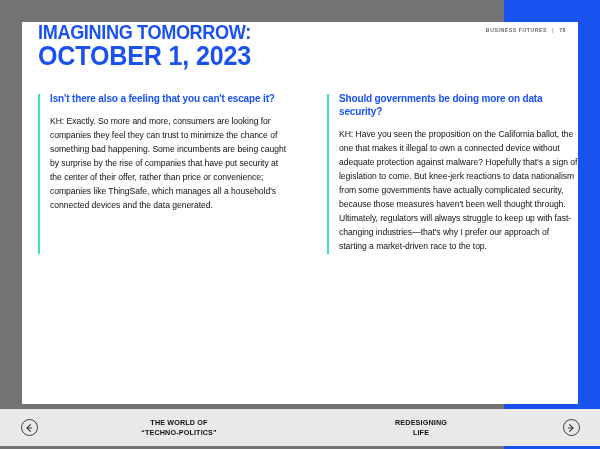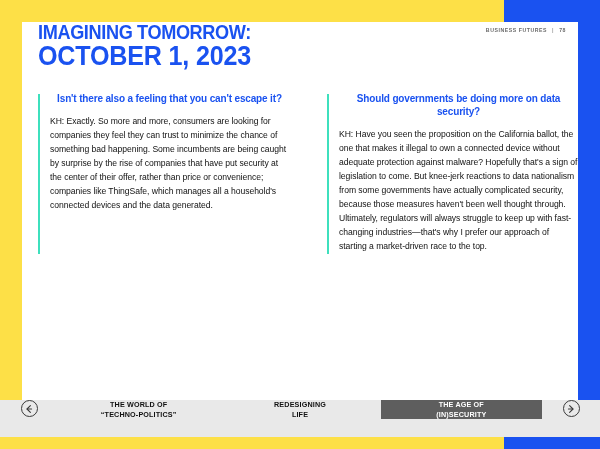--- a/index.html
+++ b/index.html
@@ -12,21 +12,21 @@
 
   body {
     font-family: "Liberation Sans", sans-serif;
     background: #1a52f0;
   }
 
   .slide {
     position: relative;
     width: 504px;
     height: 449px;
-    background: #fde047;
+    background: #737373;
   }
 
   
   .card {
     position: absolute;
     left: 22px;
     top: 22px;
     width: 556px;
     height: 382px;
     background: #ffffff;
@@ -98,41 +98,40 @@
     background: #3ee0bd;
   }
 
   .q-heading {
     color: #1a52f0;
     font-size: 10px;
     font-weight: bold;
     line-height: 1.32;
     letter-spacing: -0.15px;
     margin-bottom: 10px;
-    text-align: center;
   }
 
   .answer {
     font-size: 8.6px;
     line-height: 1.62;
     color: #111111;
     letter-spacing: -0.05px;
   }
   .answer .speaker { font-weight: normal; }
 
   
   .bottom-nav {
     position: absolute;
     left: 0;
-    bottom: 12px;
+    bottom: 3px;
     width: 600px;
     height: 37px;
     background: #e9e9e9;
     display: flex;
-    align-items: flex-start;
+    align-items: center;
   }
 
   .nav-arrow {
     width: 58px;
     display: flex;
     align-items: center;
     justify-content: center;
     flex: 0 0 auto;
     background: #e9e9e9;
   }
@@ -229,23 +228,20 @@
 
       <div class="nav-item">
         <span><span>THE WORLD OF</span><br><span>“TECHNO-POLITICS”</span></span>
       </div>
 
       <div class="nav-item">
         <span><span>REDESIGNING</span><br><span>LIFE</span></span>
       </div>
 
 
-      <div class="nav-item active">
-        <span><span>THE AGE OF</span><br><span>(IN)SECURITY</span></span>
-      </div>
 
     </div>
 
     <div class="nav-arrow">
       <span class="arrow-circle">
         <svg width="10" height="10" viewBox="0 0 10 10">
           <path d="M3.6 1.6 L7 5 L3.6 8.4" fill="none" stroke="#3a3a3a" stroke-width="1.1" stroke-linecap="round" stroke-linejoin="round"></path>
           <line x1="2.4" y1="5" x2="6.8" y2="5" stroke="#3a3a3a" stroke-width="1.1" stroke-linecap="round"></line>
         </svg>
       </span>

